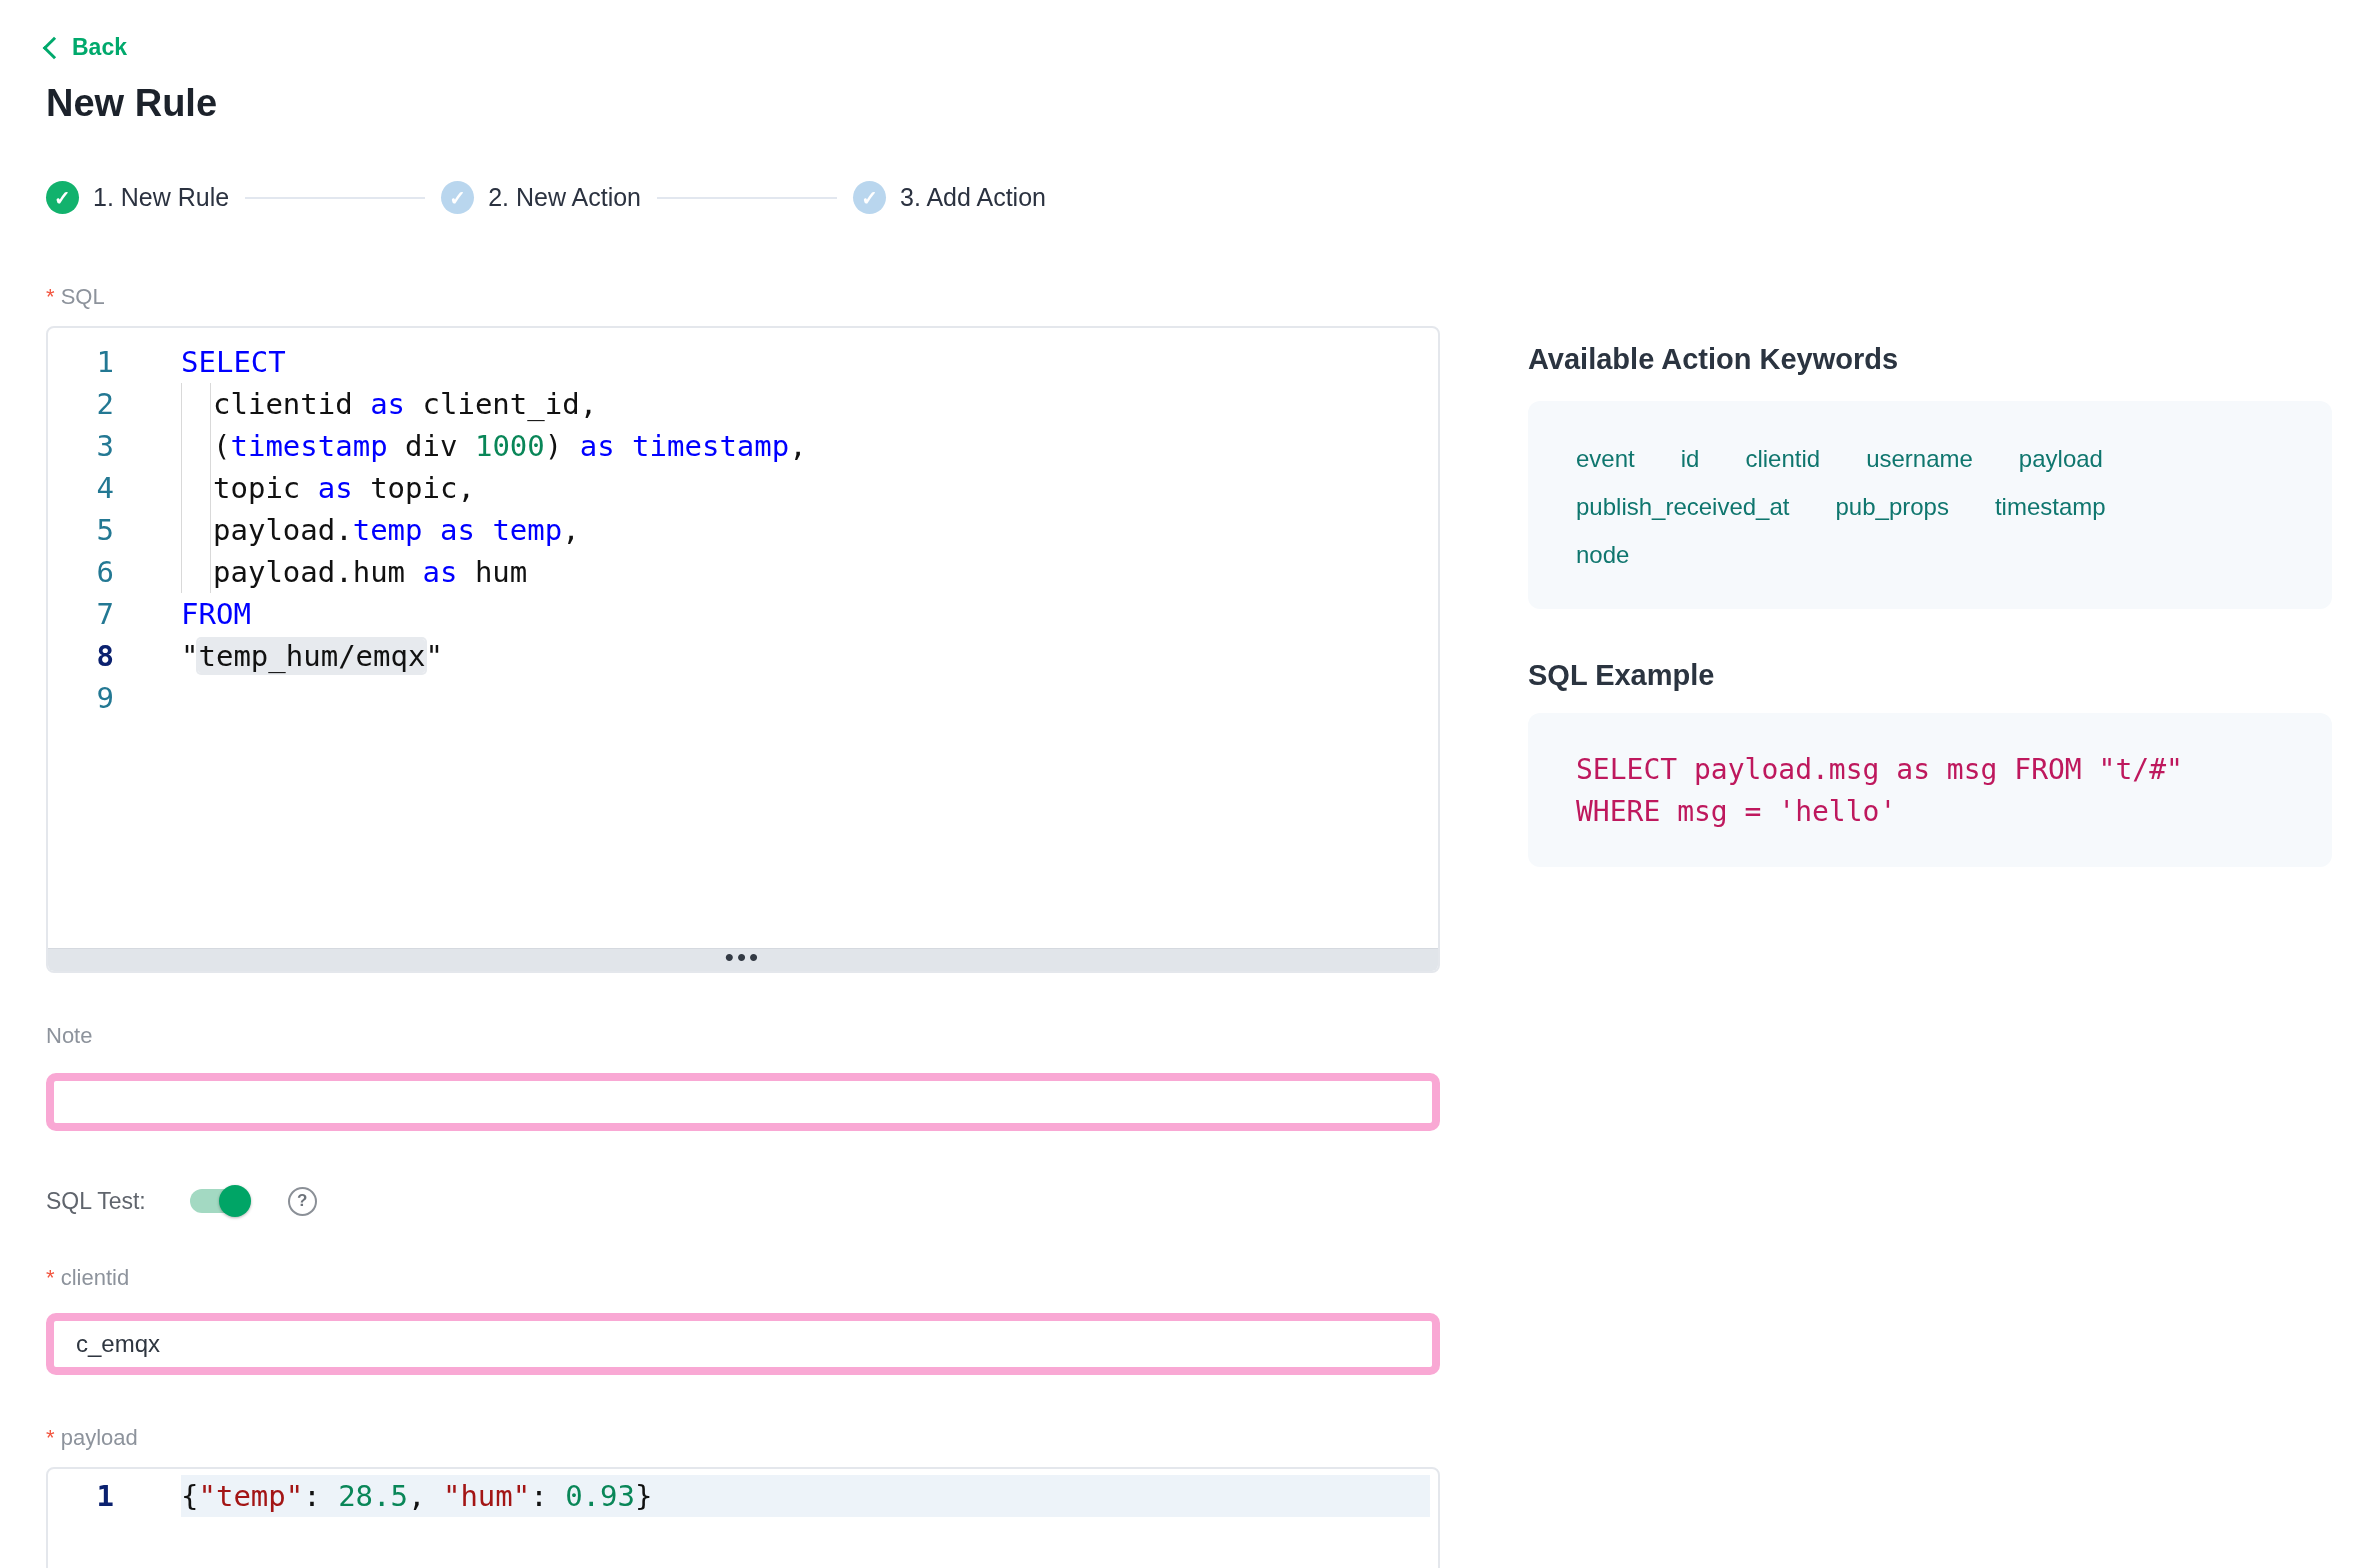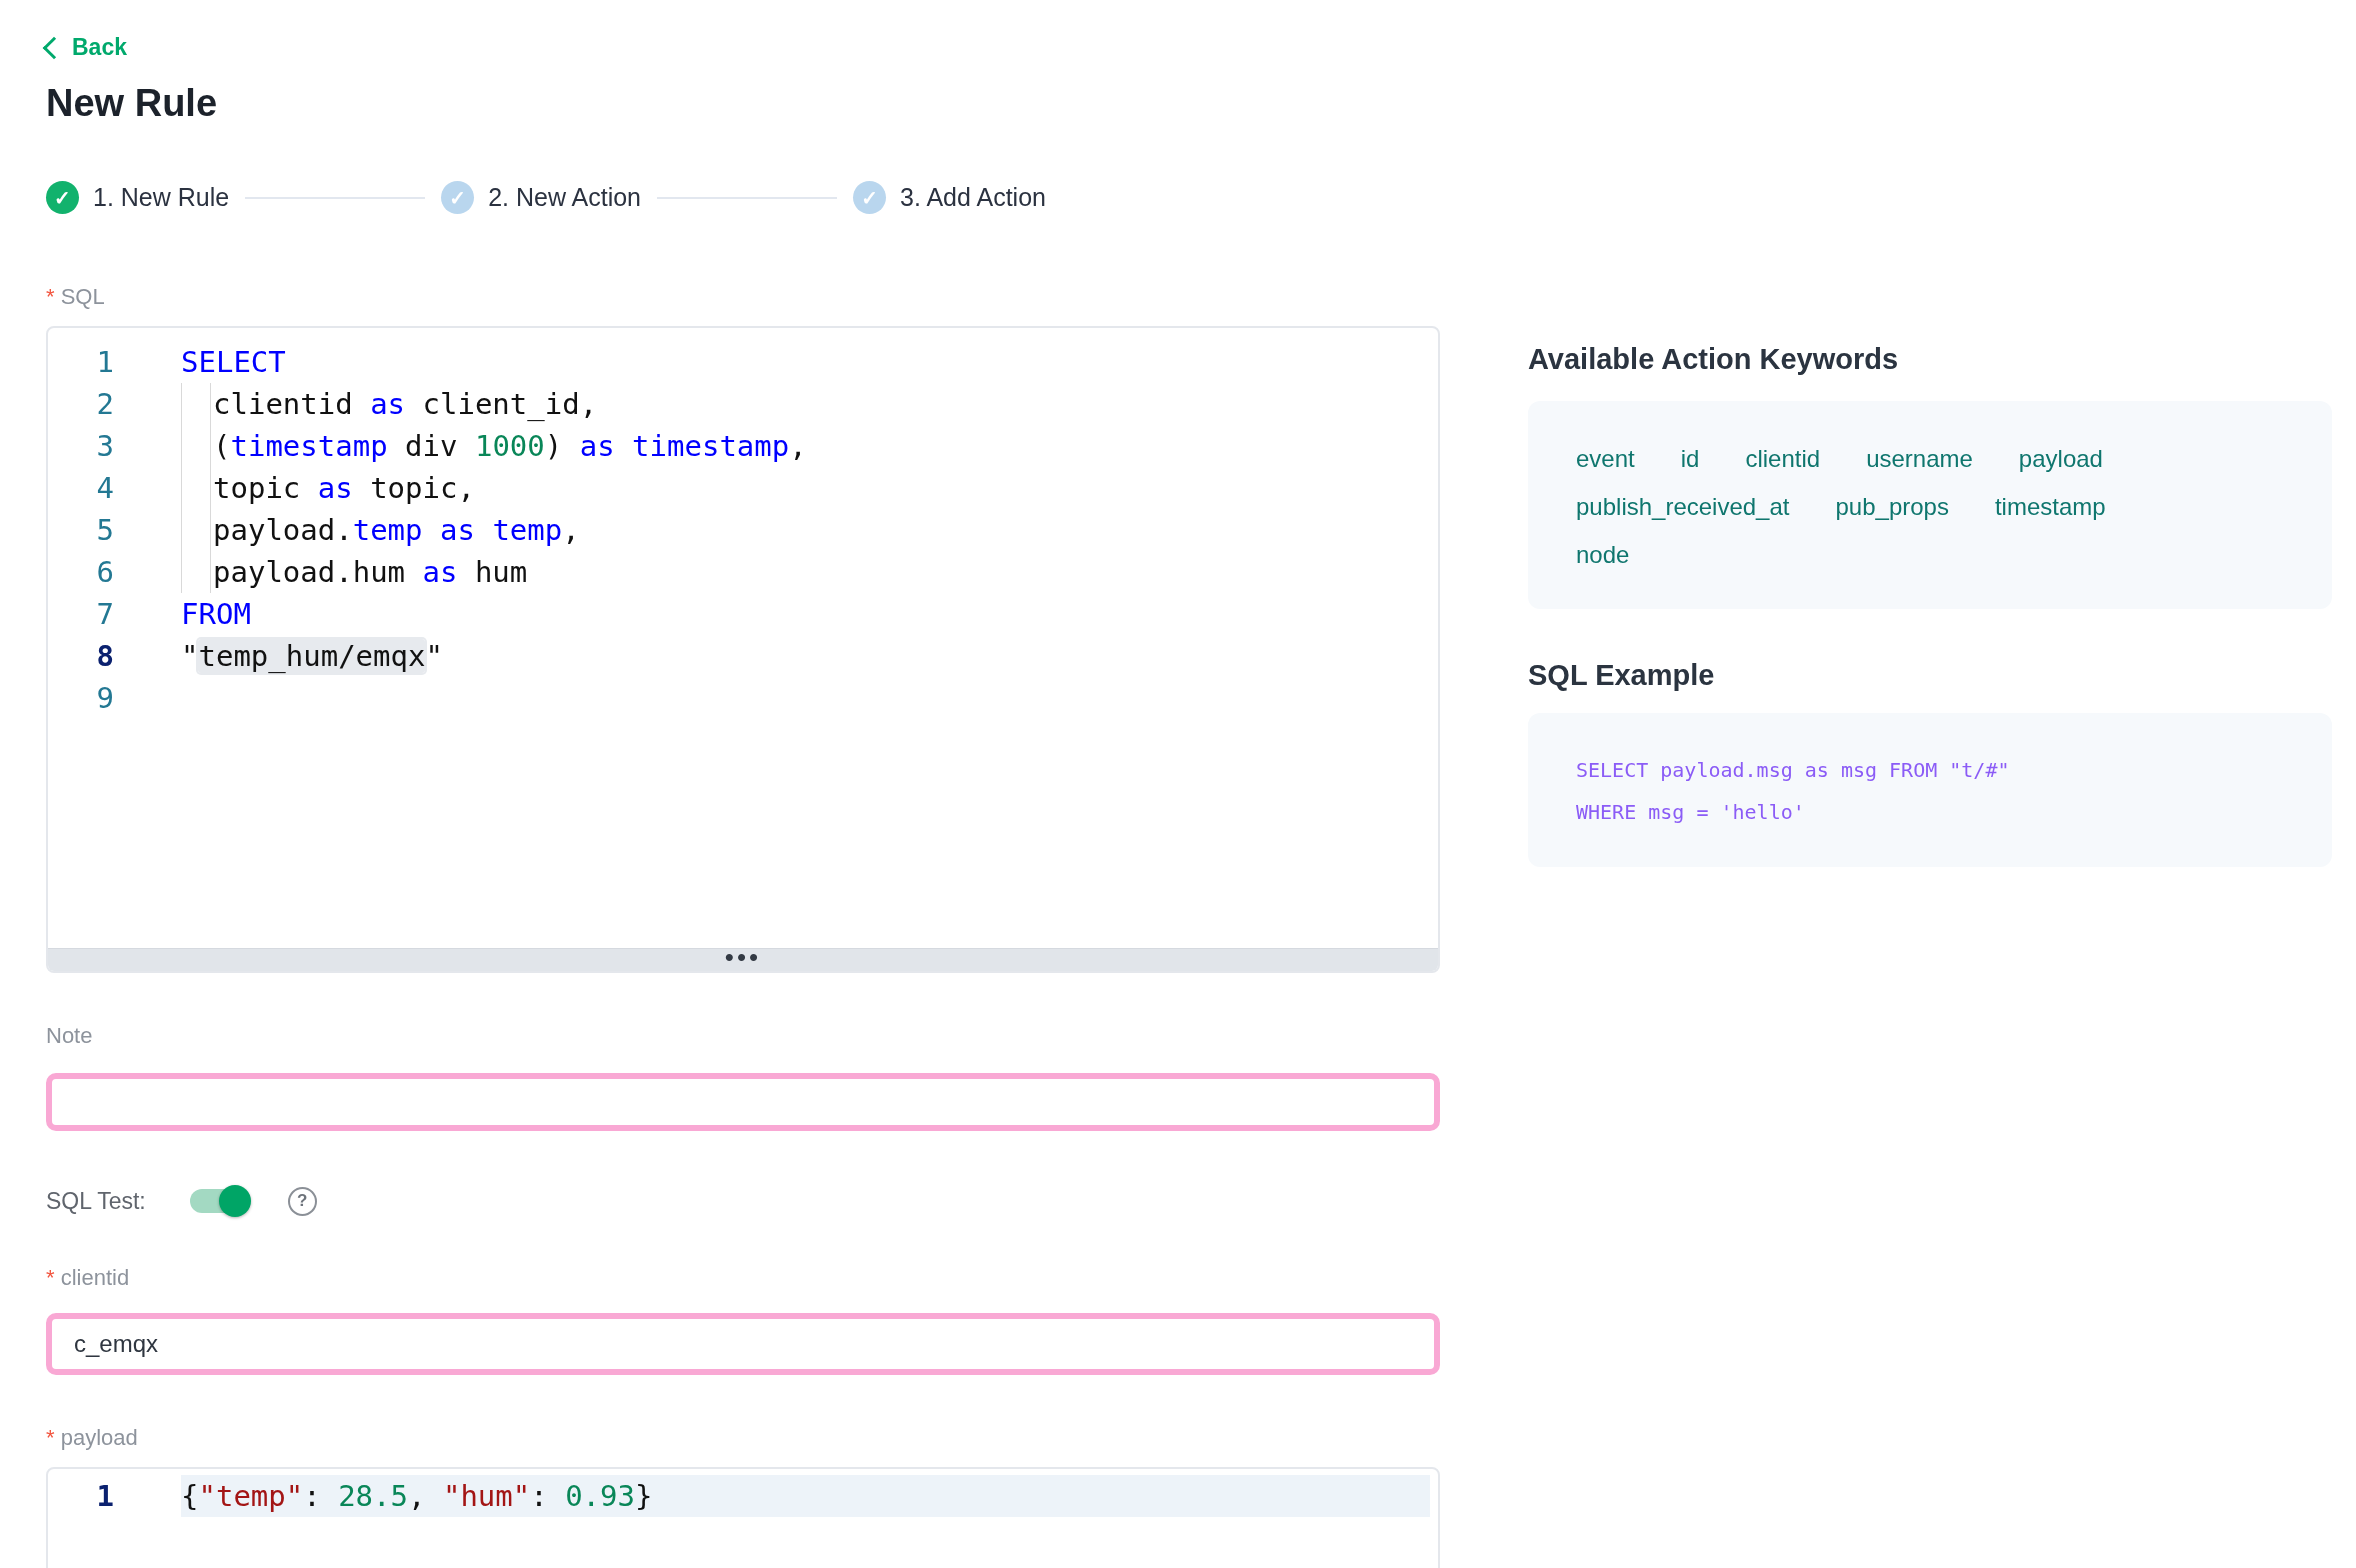--- a/index.html
+++ b/index.html
@@ -56,21 +56,21 @@
     display:flex;align-items:center;justify-content:center;cursor:row-resize;}
   .handle-dots{font-size:26px;letter-spacing:3px;color:#333a44;line-height:10px;margin-top:-6px;}
   #sql-editor .editor-white{height:620px;}
   #payload-editor{height:280px;border-radius:8px;}
   #payload-editor .editor-body{padding-top:6px;}
 
   
   .sec-sql-label{margin-top:70px;}
   .sec-note-label{margin-top:50px;}
   .text-input{margin-top:24px;width:1394px;height:58px;box-sizing:border-box;
-    border:6px solid #f9a8d4;border-radius:10px;background:#ffffff;outline:none;
+    border:8px solid #f9a8d4;border-radius:10px;background:#ffffff;outline:none;
     font-family:"Liberation Sans",sans-serif;font-size:24px;color:#2f3640;padding:0 22px;}
   .text-input.tall{height:62px;}
   .sqltest-row{margin-top:54px;display:flex;align-items:center;height:32px;}
   .sqltest-label{font-size:23px;color:#60656d;}
   .switch{position:relative;width:58px;height:24px;border-radius:12px;background:#a3d9c2;margin-left:44px;cursor:pointer;flex:none;}
   .switch-thumb{position:absolute;right:-3px;top:-4px;width:32px;height:32px;border-radius:50%;
     background:#00a566;box-shadow:0 1px 3px rgba(0,0,0,0.3);}
   .help-icon{margin-left:40px;width:25px;height:25px;border-radius:50%;border:2px solid #8b9097;
     display:flex;align-items:center;justify-content:center;font-size:17px;font-weight:700;color:#6d737b;cursor:pointer;}
   .sec-clientid-label{margin-top:48px;}
@@ -79,21 +79,21 @@
 
   
   .panel-title{font-size:29px;font-weight:600;color:#2b3440;line-height:36px;}
   .panel-title.first{margin-top:160px;}
   .panel-title.second{margin-top:48px;}
   .info-panel{margin-top:24px;background:#f6f9fc;border-radius:12px;padding:34px 48px 30px;box-sizing:border-box;width:804px;}
   .kw-row{line-height:48px;font-size:24px;color:#0f766e;}
   .kw{margin-right:46px;display:inline-block;}
   .kw:last-child{margin-right:0;}
   .example-panel{margin-top:20px;padding:36px 48px 34px;}
-  .example-line{font-family:"DejaVu Sans Mono",monospace;font-size:20px;line-height:42px;color:#8b5cf6;white-space:pre;}
+  .example-line{font-family:"DejaVu Sans Mono",monospace;font-size:28px;line-height:42px;color:#be185d;white-space:pre;}
 </style>
 </head>
 <body>
 
 <div class="screen">
   <div class="page">
 
     <div class="back-row">
       <span class="back-chevron"></span>
       <span class="back-label">Back</span>

